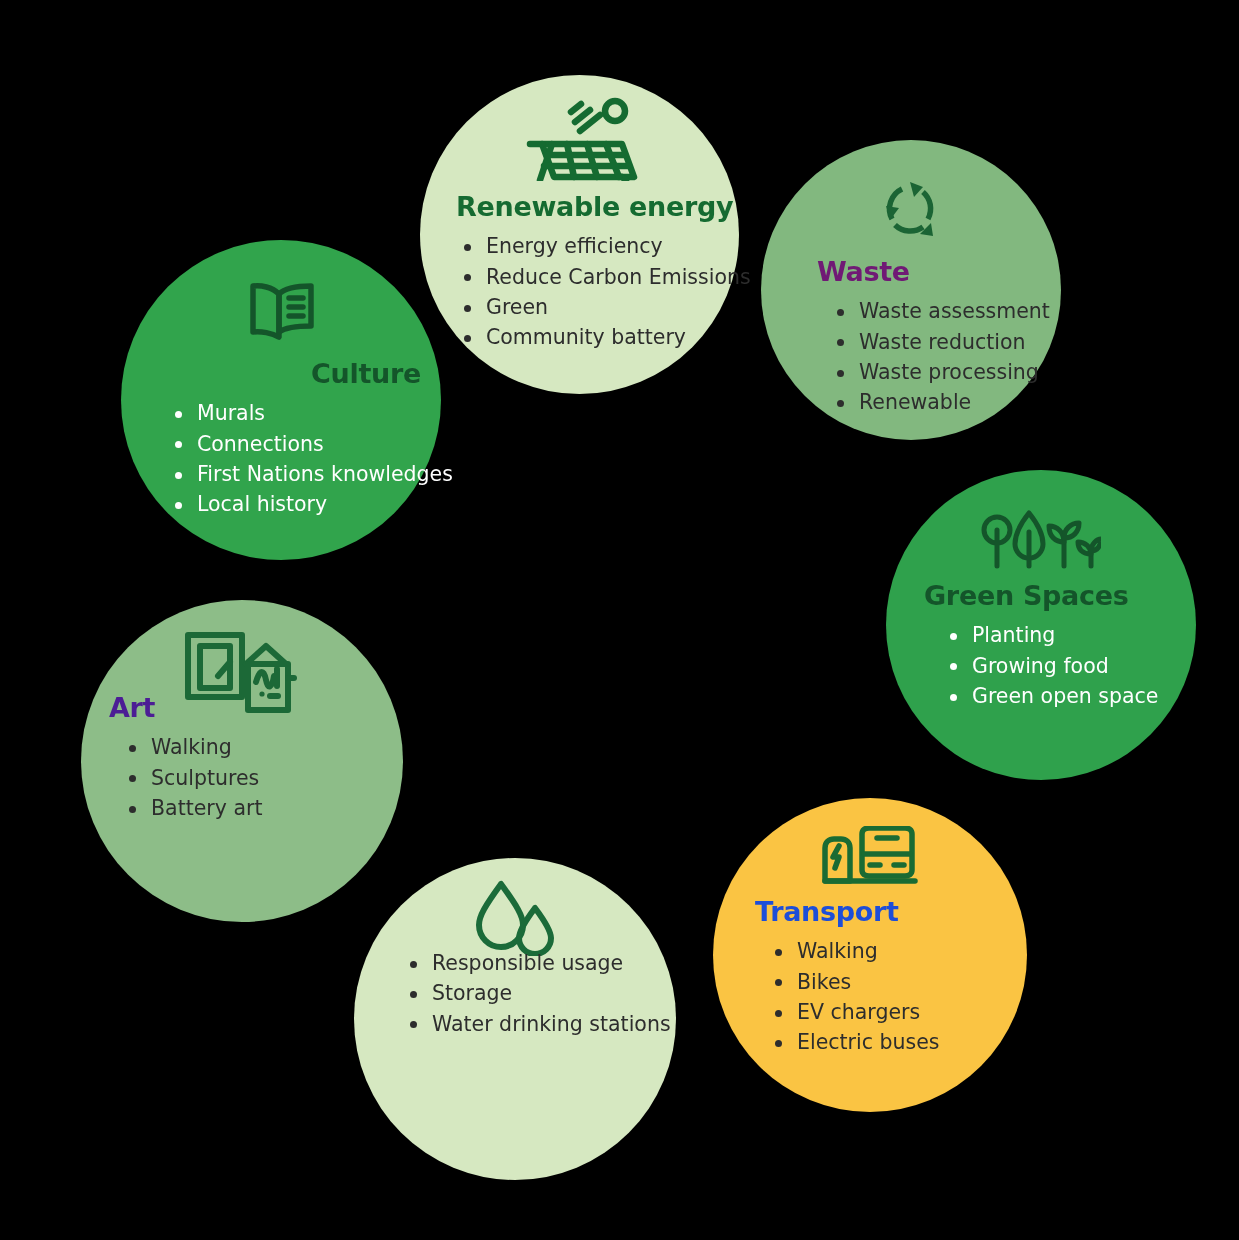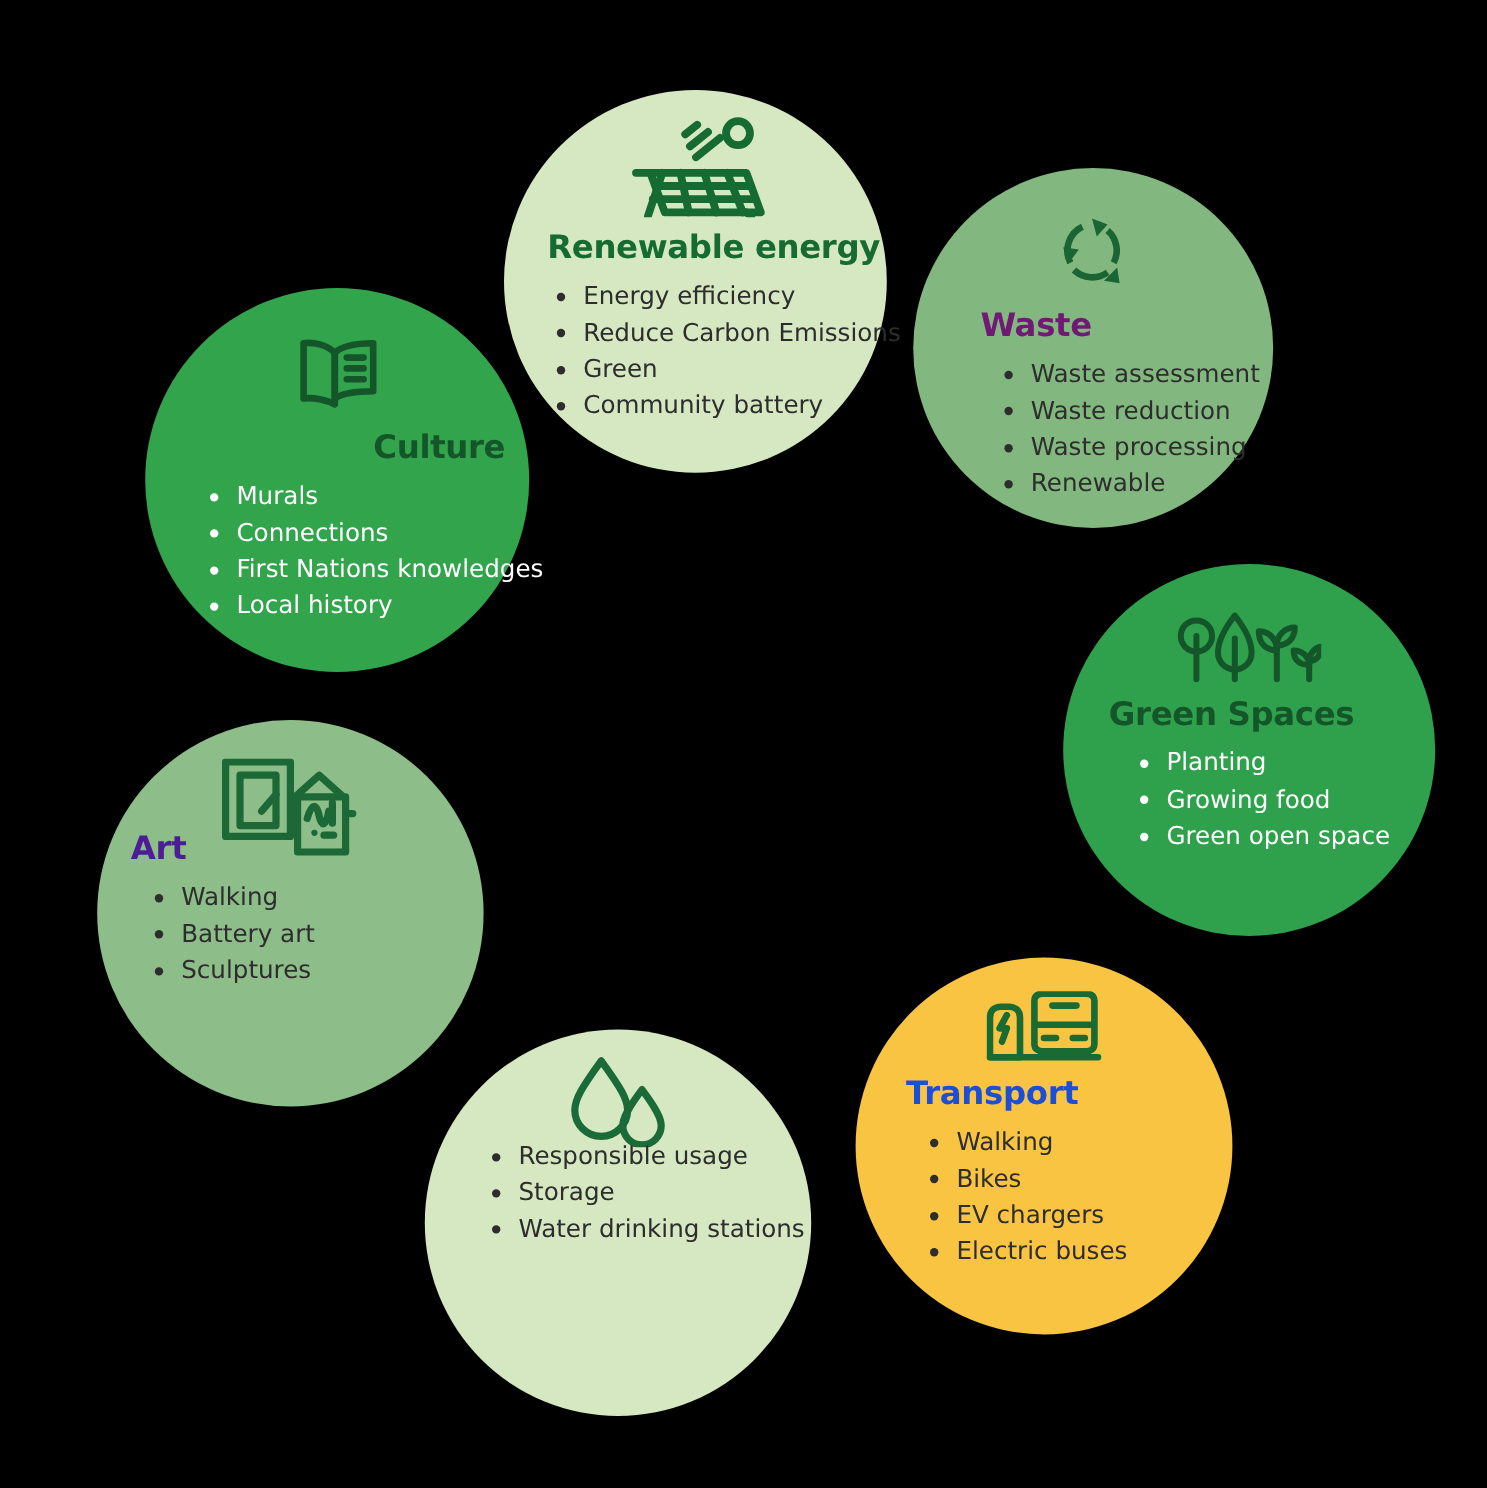--- a/index.html
+++ b/index.html
@@ -219,22 +219,22 @@
         <line x1="93" y1="37" x2="93" y2="54"></line>
         <circle cx="78" cy="62" r="2.6" fill="#1c6937" stroke="none"></circle>
         <line x1="86" y1="64" x2="94" y2="64"></line>
         <line x1="104" y1="46" x2="110" y2="46"></line>
       </svg>
     </div>
     <div class="body">
       <div class="title">Art</div>
       <ul class="items">
         <li><span class="dot"></span><span>Walking</span></li>
+        <li><span class="dot"></span><span>Sculptures</span></li>
         <li><span class="dot"></span><span>Battery art</span></li>
-        <li><span class="dot"></span><span>Sculptures</span></li>
       </ul>
     </div>
   </div>
 
   <div class="bubble" id="b-water">
     <div class="icon">
       <svg width="80" height="76" viewBox="0 0 80 76" fill="none" stroke="#1b6b39" stroke-width="6" stroke-linecap="round" stroke-linejoin="round">
         <path d="M26 4 C10 26 4 36 4 45 A22 22 0 0 0 48 45 C48 36 42 26 26 4 Z"></path>
         <path d="M60 28 C48 44 44 52 44 58 A16 16 0 0 0 76 58 C76 52 72 44 60 28 Z"></path>
       </svg>

